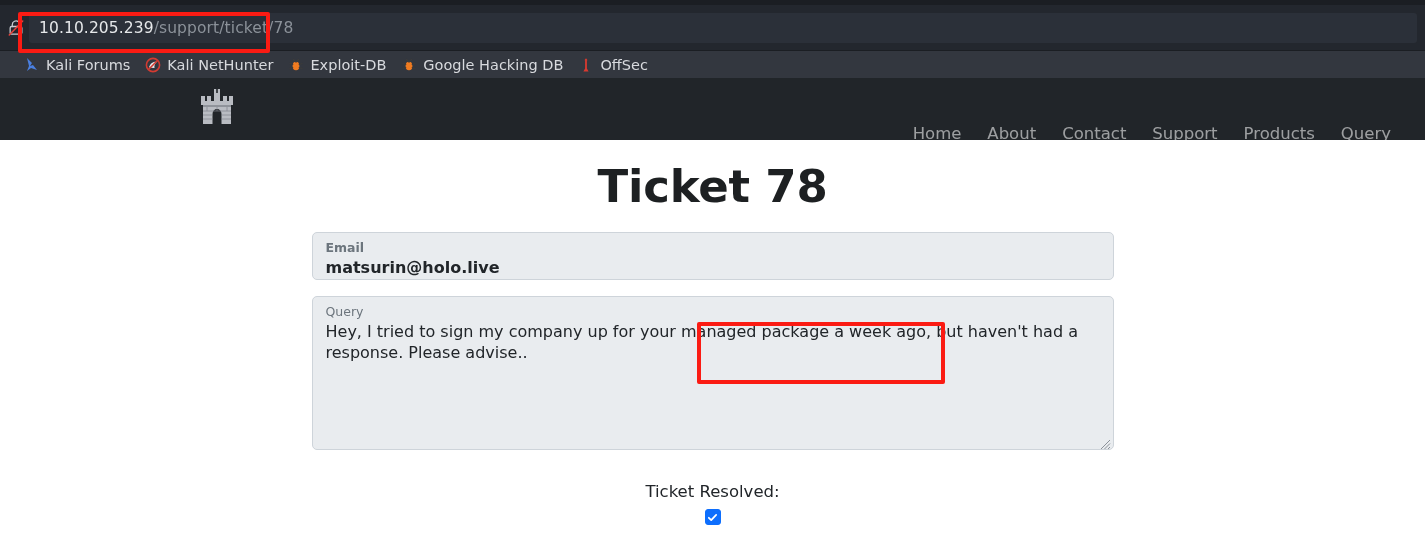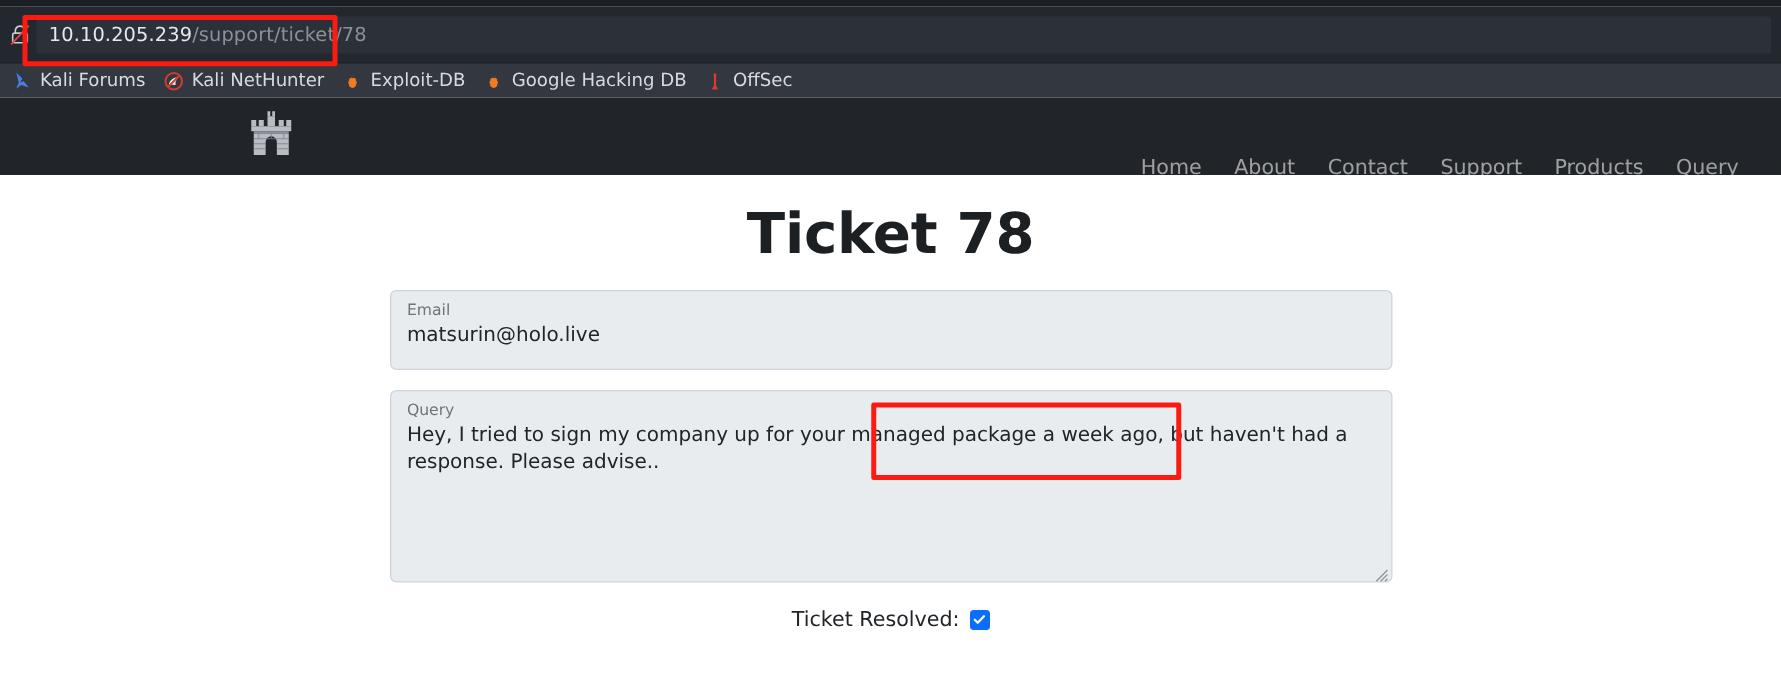--- a/index.html
+++ b/index.html
@@ -71,21 +71,21 @@
     border-radius: 2px;
     pointer-events: none;
     z-index: 5;
   }
 
   #bookmarks-row {
     height: 27px;
     background: #33373f;
     display: flex;
     align-items: center;
-    padding-left: 4px;
+    padding-left: 18px;
     gap: 0px;
     font-size: 14.5px;
     color: #d3d6da;
     overflow: hidden;
     white-space: nowrap;
   }
   .bookmark {
     display: flex;
     align-items: center;
     gap: 6px;
@@ -183,41 +183,42 @@
     margin-bottom: 1px;
   }
   .field-value {
     font-size: 16px;
     color: #212529;
     line-height: 1.32;
     white-space: pre-wrap;
     word-wrap: break-word;
   }
 
-  #email-field-box { height: 64px; }
+  #email-field-box { height: 48px; font-weight: bold; }
 
   #query-field-box {
     height: 154px;
     margin-top: 16px;
   }
   #resize-grip {
     position: absolute;
     right: 2px;
     bottom: 2px;
     width: 12px;
     height: 12px;
     pointer-events: none;
   }
 
   #resolved-row {
-    margin-top: 20px;
+    margin-top: 32px;
     display: flex;
     align-items: center;
     justify-content: center;
     gap: 8px;
+    flex-direction: column;
   }
   #resolved-label {
     font-size: 16.5px;
     color: #212529;
   }
   #resolved-checkbox {
     width: 16px;
     height: 16px;
     background: #0d6efd;
     border: 1px solid #0d6efd;

